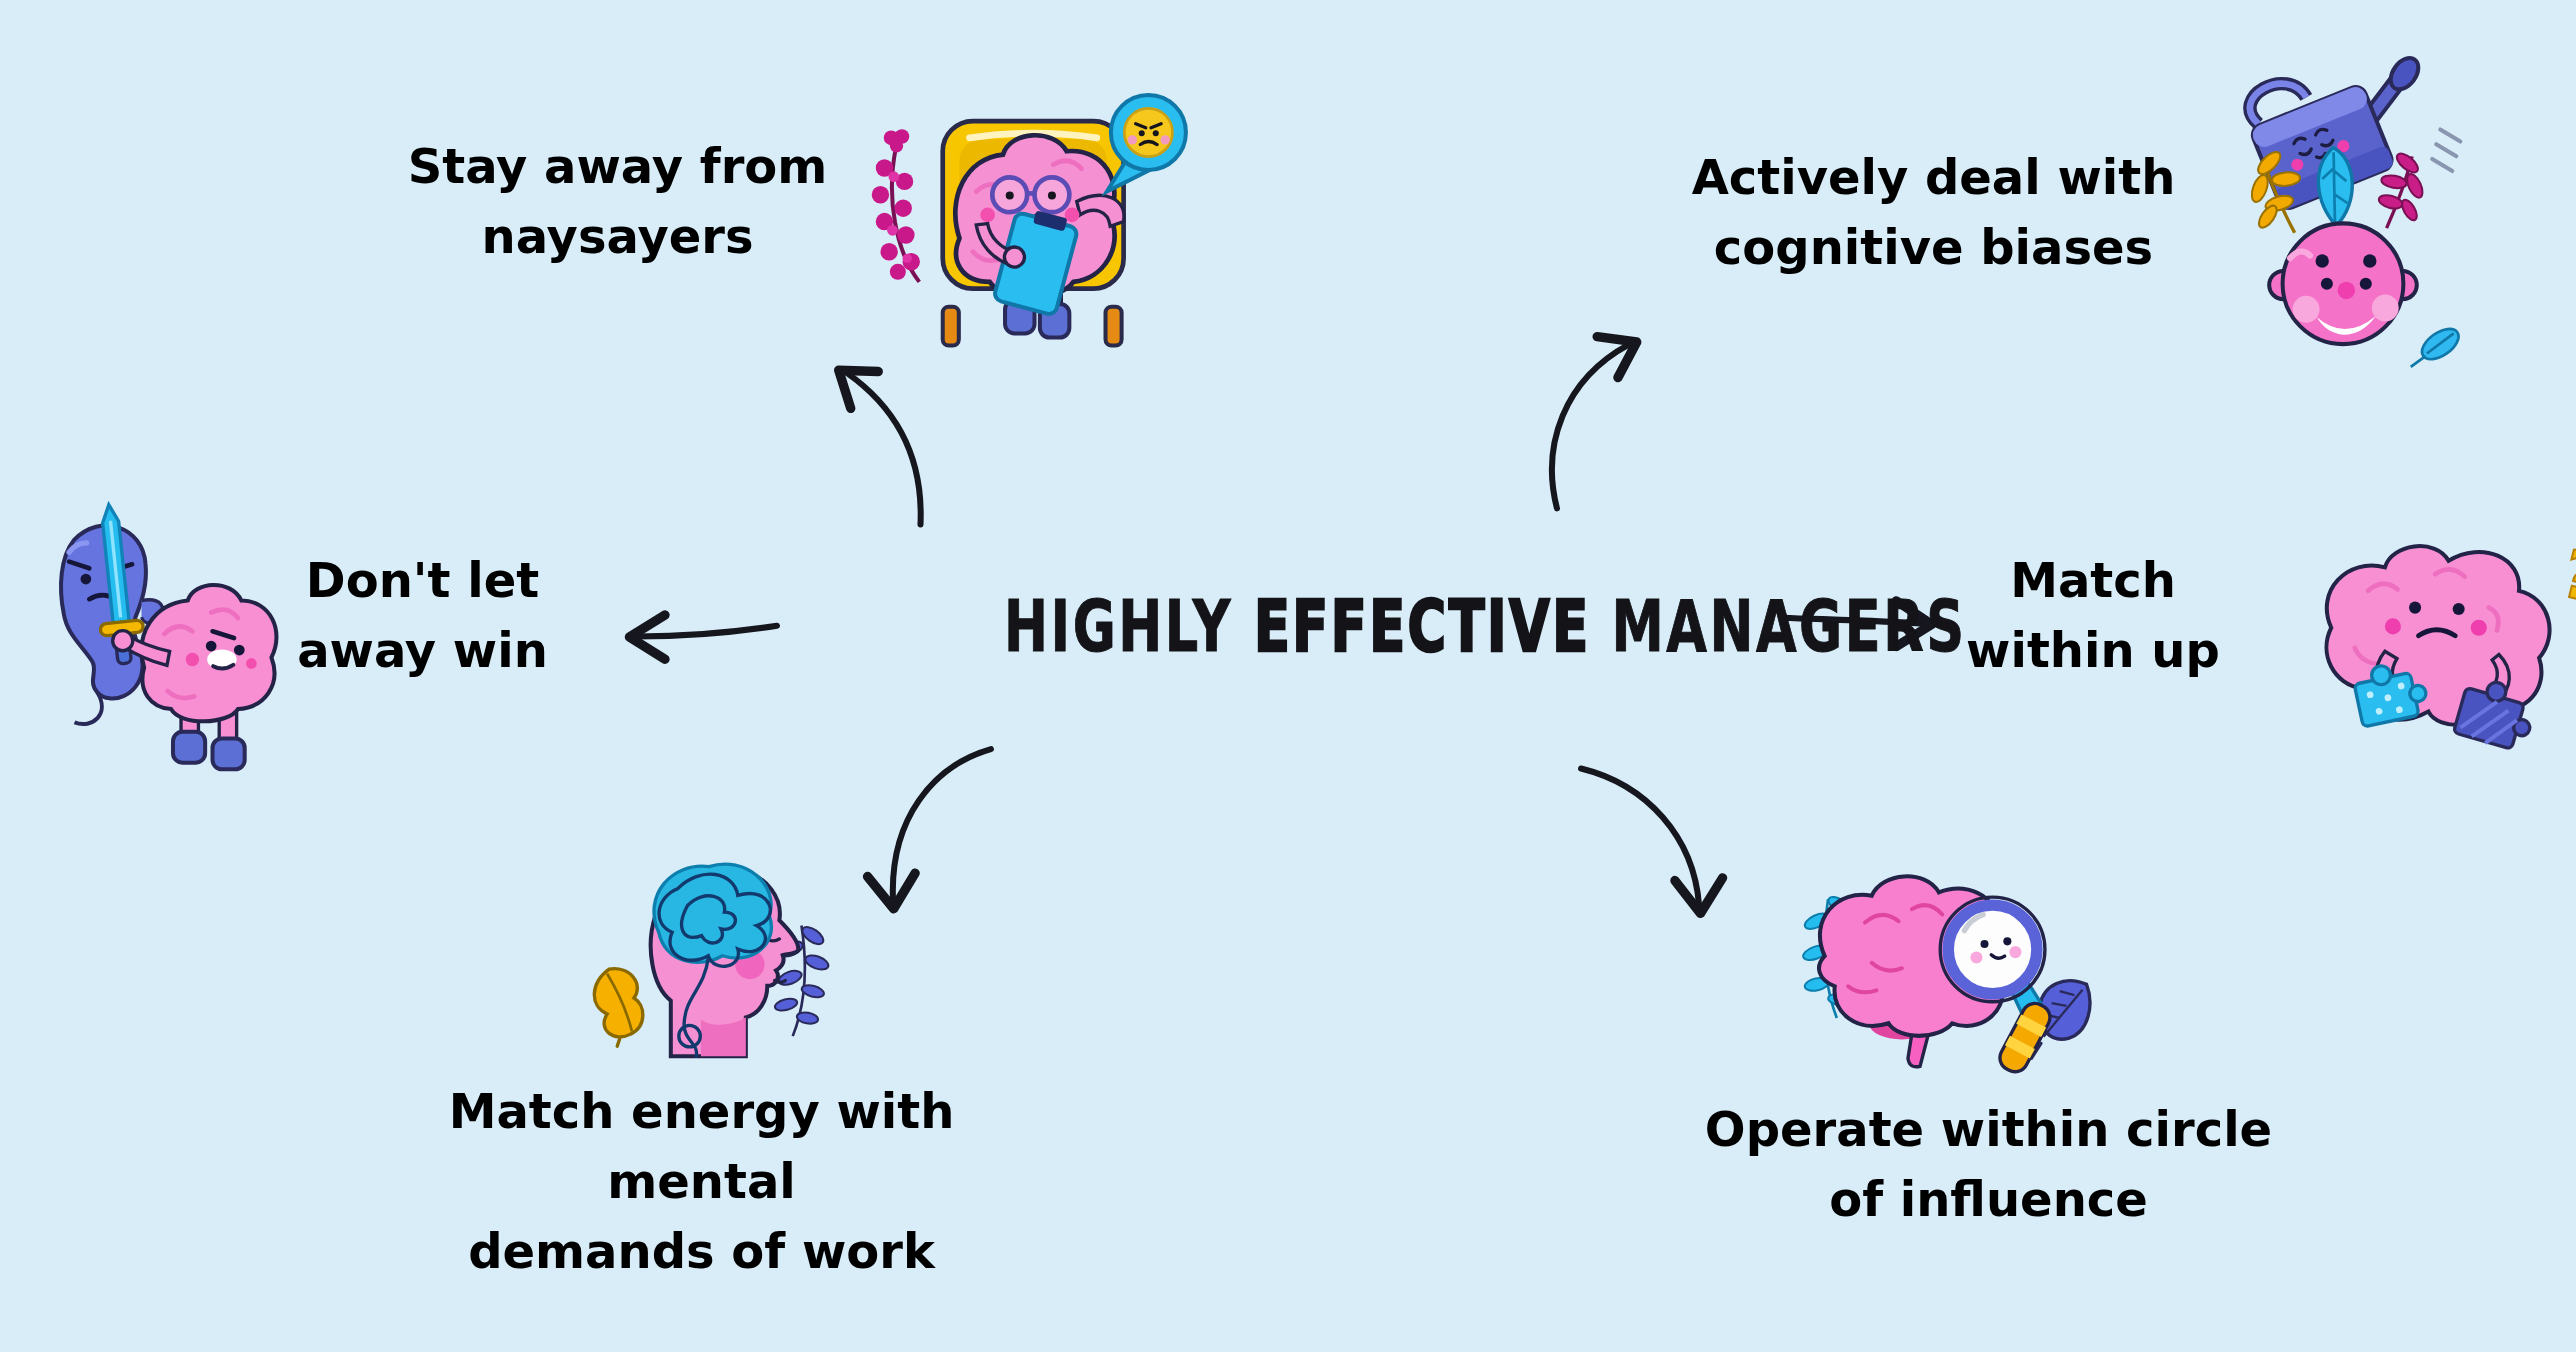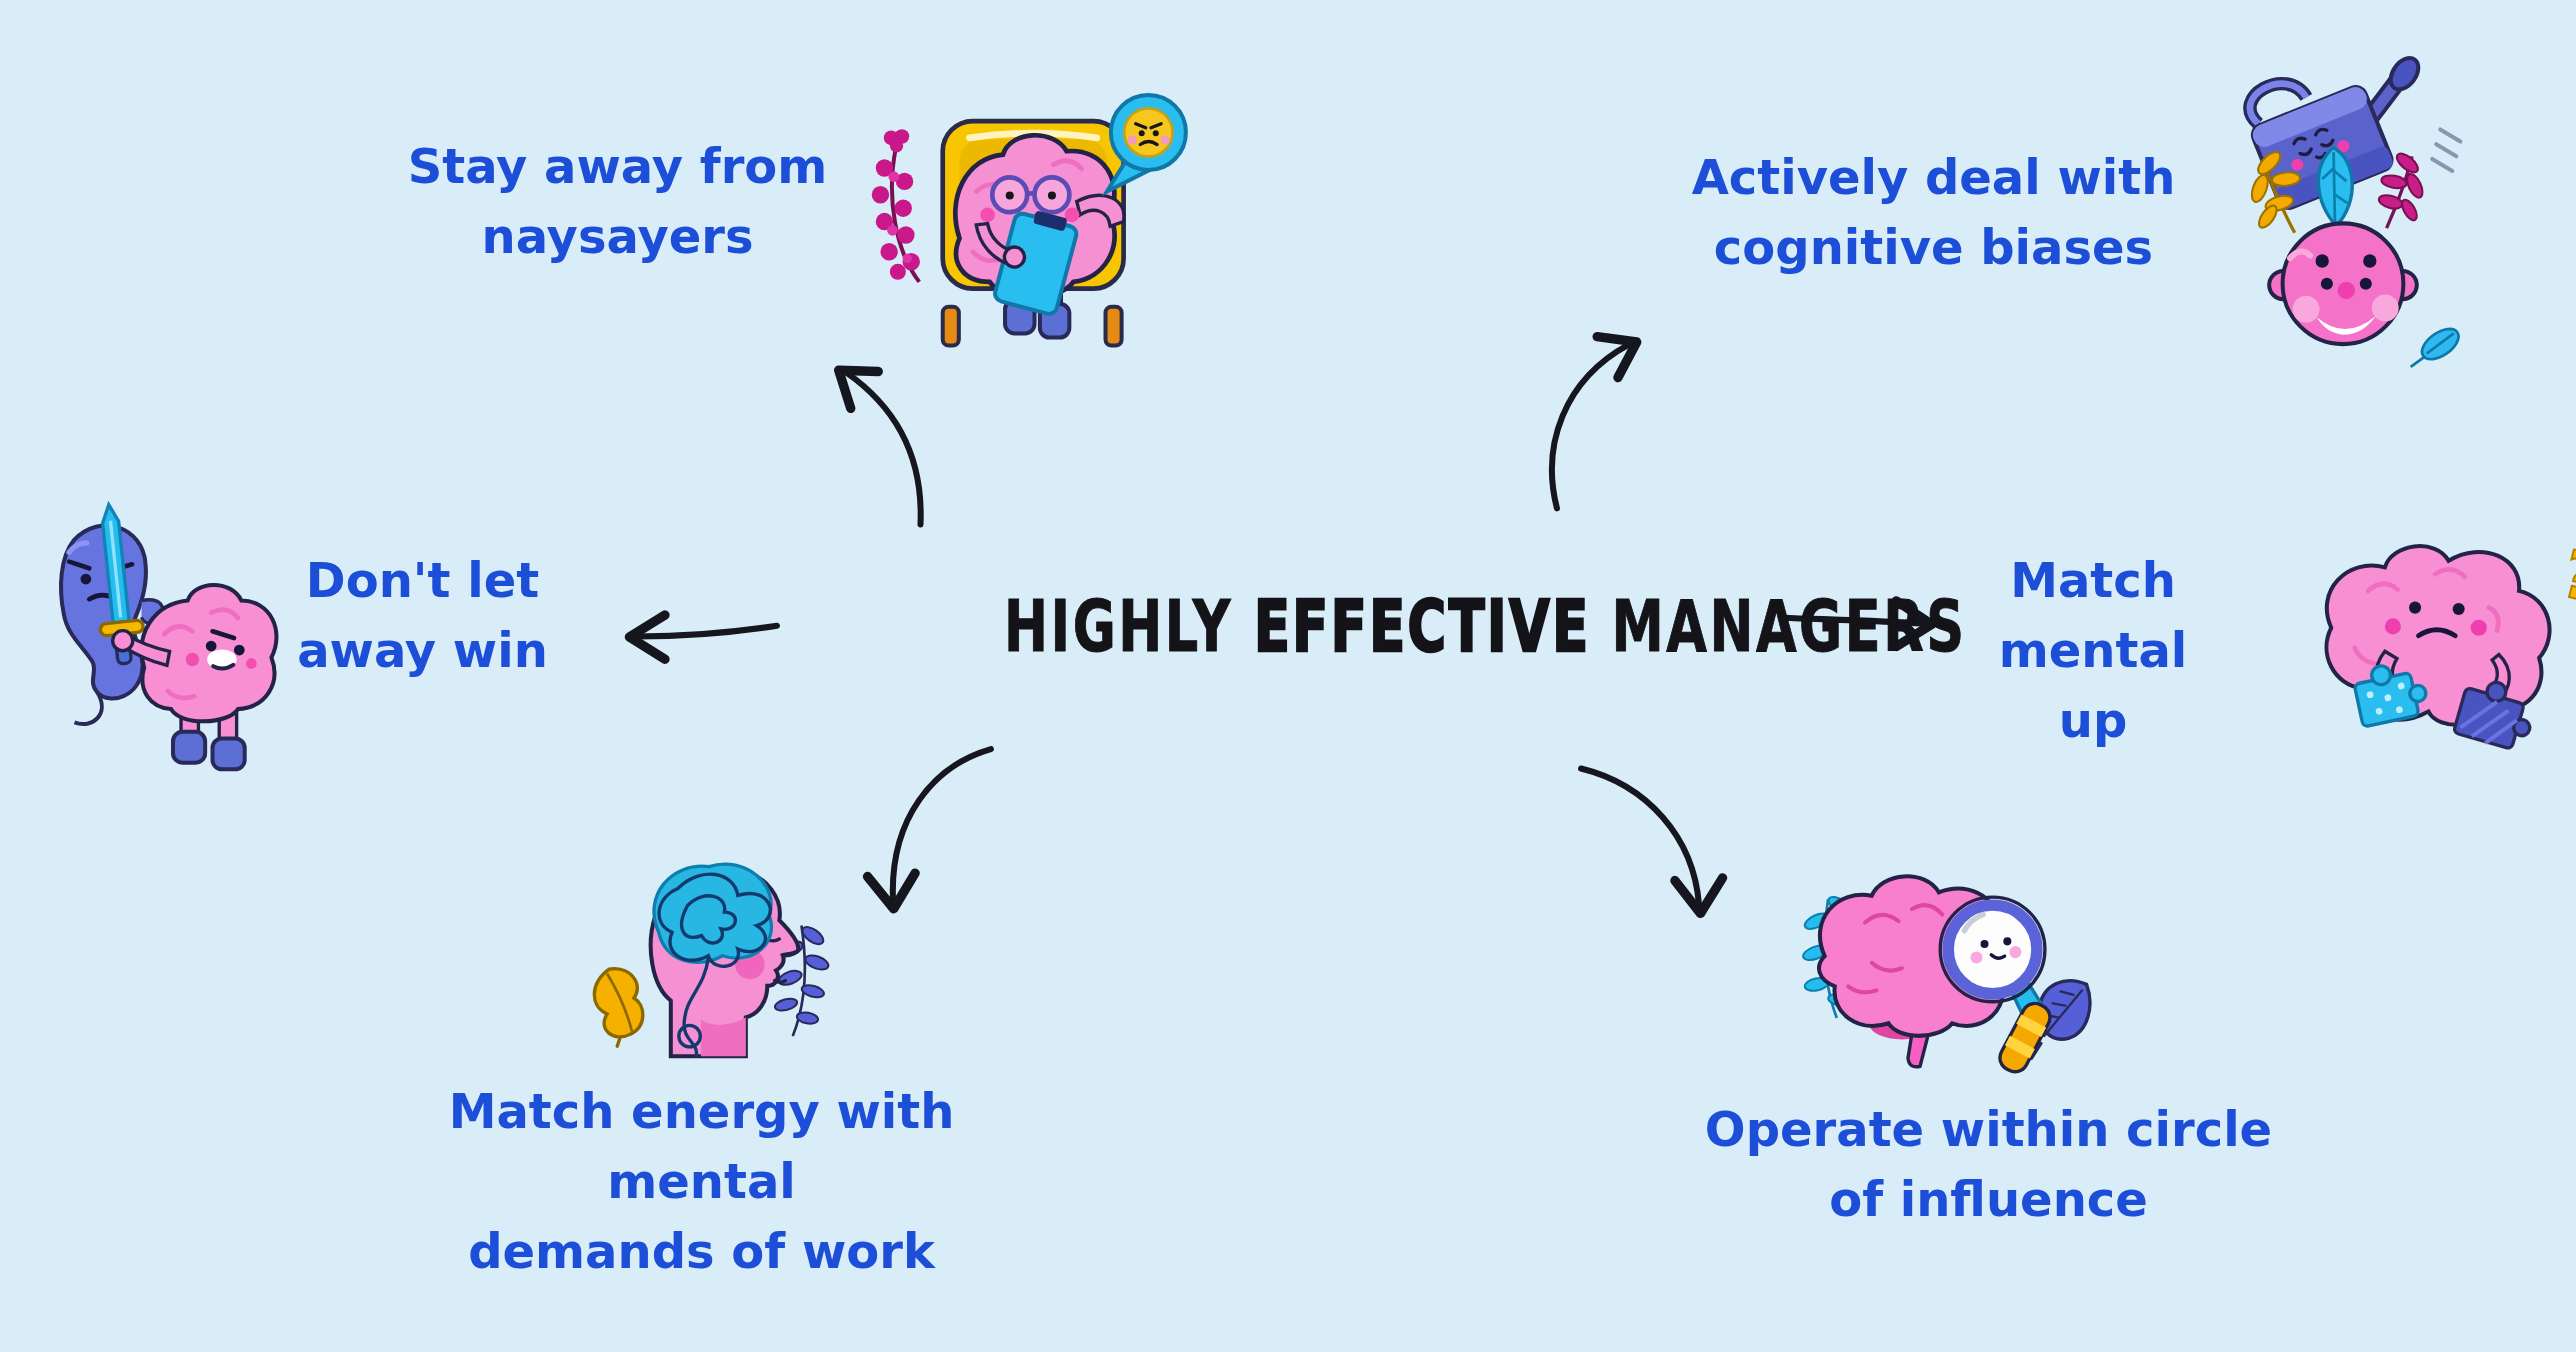--- a/index.html
+++ b/index.html
@@ -2,21 +2,21 @@
 <html style="font-size:10.7px"><head>
 <meta charset="utf-8">
 <style>
   html,body{margin:0;padding:0;}
   #canvas{
     position:relative;width:2576px;height:1352px;overflow:hidden;
     background:#d8edf8;
     font-family:"DejaVu Sans","Liberation Sans",sans-serif;
   }
   .label{
-    position:absolute;text-align:center;color:#1d4ed8;
+    position:absolute;text-align:center;color:#000000;
     font-weight:bold;font-size:48px;line-height:70px;
   }
   .label span{display:block;}
   .title-wrap{
     position:absolute;left:835px;top:585px;width:939px;text-align:center;
     color:#131318;white-space:nowrap;
   }
   .title-inner{
     display:inline-block;font-size:71px;font-weight:bold;letter-spacing:3.4px;
     transform:scaleX(0.74);transform-origin:center;
@@ -77,21 +77,21 @@
   <div class="label" style="left:1665px;top:142px;width:537px;">
     <span>Actively deal with</span>
     <span>cognitive biases</span>
   </div>
   <div class="label" style="left:255px;top:545px;width:335px;">
     <span>Don't let</span>
     <span>away win</span>
   </div>
   <div class="label" style="left:1959px;top:545px;width:268px;">
     <span>Match</span>
-    <span>mental up</span>
+    <span>within up</span>
   </div>
   <div class="label" style="left:366px;top:1076px;width:671px;">
     <span>Match energy with mental</span>
     <span>demands of work</span>
   </div>
   <div class="label" style="left:1653px;top:1061px;width:671px;margin-top:33px;">
     <span>Operate within circle</span>
     <span>of influence</span>
   </div>
 

